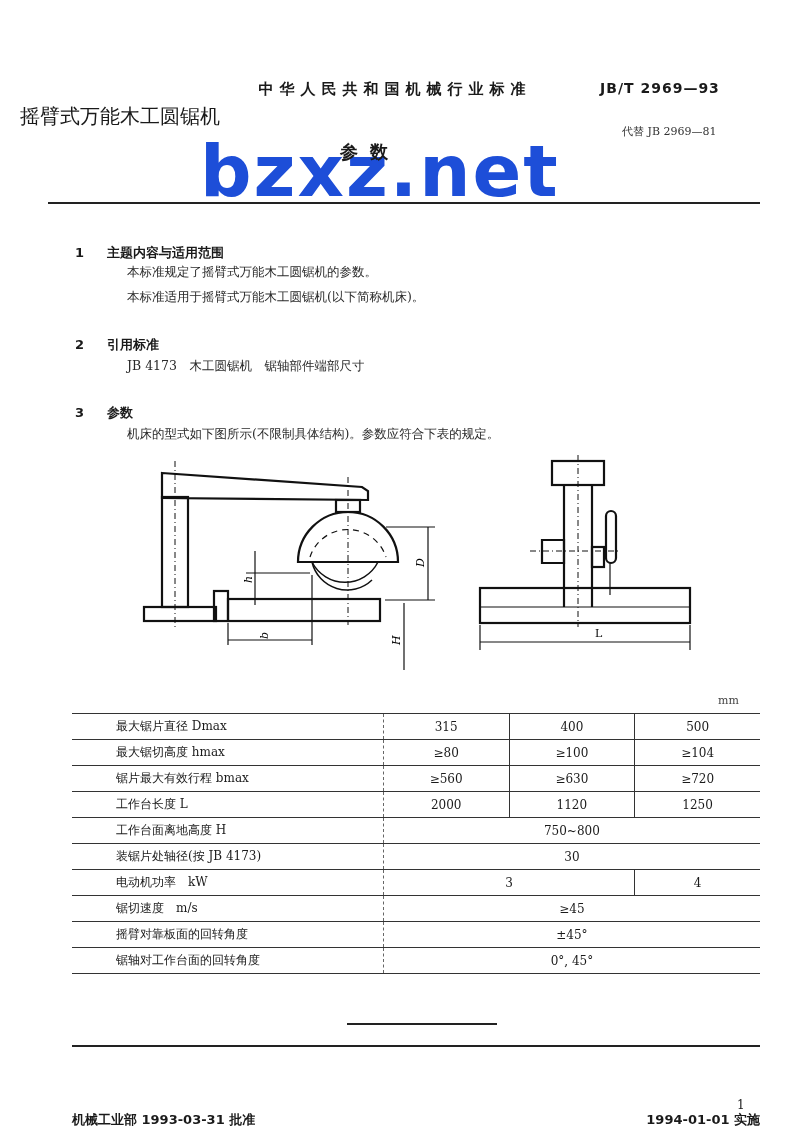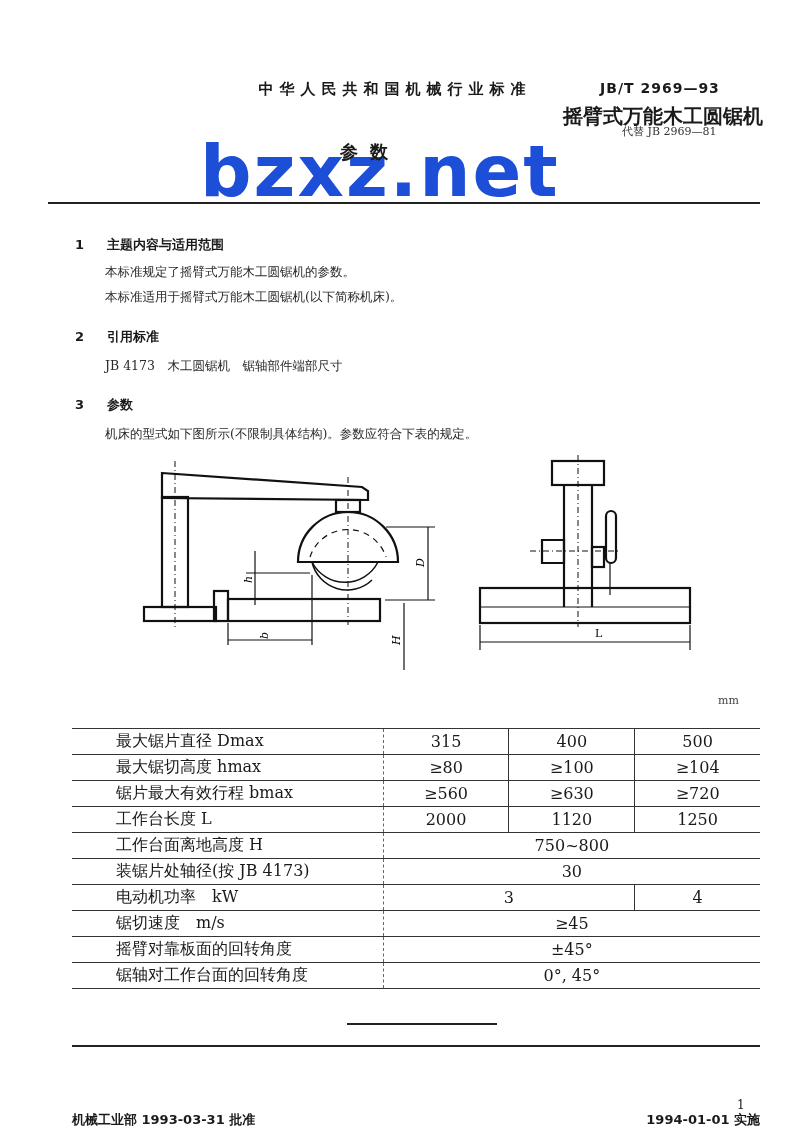--- a/index.html
+++ b/index.html
@@ -3,32 +3,32 @@
 <meta charset="utf-8">
 <style>
   html, body { margin: 0; padding: 0; background: #ffffff; }
   body { width: 800px; height: 1145px; position: relative; overflow: hidden;
          font-family: "DejaVu Serif", serif; color: #1a1a1a; }
   .abs { position: absolute; }
   .org-title { left: 0; width: 700px; top: 40px; text-align: center; font-family: "DejaVu Sans", sans-serif;
                font-weight: bold; font-size: 15px; letter-spacing: 6px; padding-left: 45px; margin-top: 40px; }
   .std-no { left: 600px; top: 80px; font-family: "DejaVu Sans", sans-serif; font-weight: bold; font-size: 14px; letter-spacing: 1px; }
   .std-replace { left: 622px; top: 124px; font-size: 11px; color: #333; }
-  .doc-title { left: 0; width: 700px; top: 103px; text-align: right; font-family: "DejaVu Sans", sans-serif;
-               font-weight: bold; font-size: 20px; padding-left: 20px; margin-left: 43px; }
+  .doc-title { left: 0; width: 700px; top: 103px; text-align: left; font-family: "DejaVu Sans", sans-serif;
+               font-weight: normal; font-size: 20px; padding-left: 20px; }
   .doc-subtitle { left: 0; width: 700px; top: 140px; text-align: center; font-family: "DejaVu Sans", sans-serif;
                   font-weight: bold; font-size: 18px; letter-spacing: 12px; padding-left: 20px; }
   .watermark { left: 200px; top: 135px; font-family: "DejaVu Sans", sans-serif; font-weight: bold; font-size: 72px;
                color: #1d4ed8; letter-spacing: 2px; z-index: 0; line-height: 1; }
   .top-rule { left: 48px; top: 202px; width: 712px; height: 1.5px; background: #222; }
-  .sec-head { font-family: "DejaVu Sans", sans-serif; font-weight: bold; font-size: 13px; }
+  .sec-head { font-family: "DejaVu Sans", sans-serif; font-weight: bold; font-size: 13px; margin-top: 8px; }
   .sec-num { display: inline-block; width: 32px; }
-  .para { font-size: 12.5px; color: #2a2a2a; }
+  .para { font-size: 12.5px; color: #2a2a2a; margin-left: 22px; }
   .unit { left: 718px; top: 694px; font-size: 11px; color: #444; }
-  table.params { position: absolute; left: 72px; top: 728px; width: 688px; border-collapse: collapse; font-size: 16px; }
+  table.params { position: absolute; left: 72px; top: 713px; width: 688px; border-collapse: collapse; font-size: 12px; }
   table.params td { height: 25px; border-top: 1.5px solid #333; border-bottom: 1.5px solid #333; padding: 0; text-align: center; }
   table.params td.label { text-align: left; padding-left: 44px; width: 270px; border-right: 1px dashed #666; }
   table.params td.c { width: 126px; }
   table.params td.sep { border-right: 1.5px solid #333; }
   .short-rule { left: 347px; top: 1023px; width: 150px; height: 1.5px; background: #222; }
   .bottom-rule { left: 72px; top: 1045px; width: 688px; height: 1.5px; background: #222; }
   .footer { font-family: "DejaVu Sans", sans-serif; font-weight: bold; font-size: 13px; top: 1111px; }
   .page-num { left: 737px; top: 1098px; font-size: 12px; }
   .dimlabel { font-family: "DejaVu Serif", serif; font-style: italic; font-size: 11px; }
 </style>

